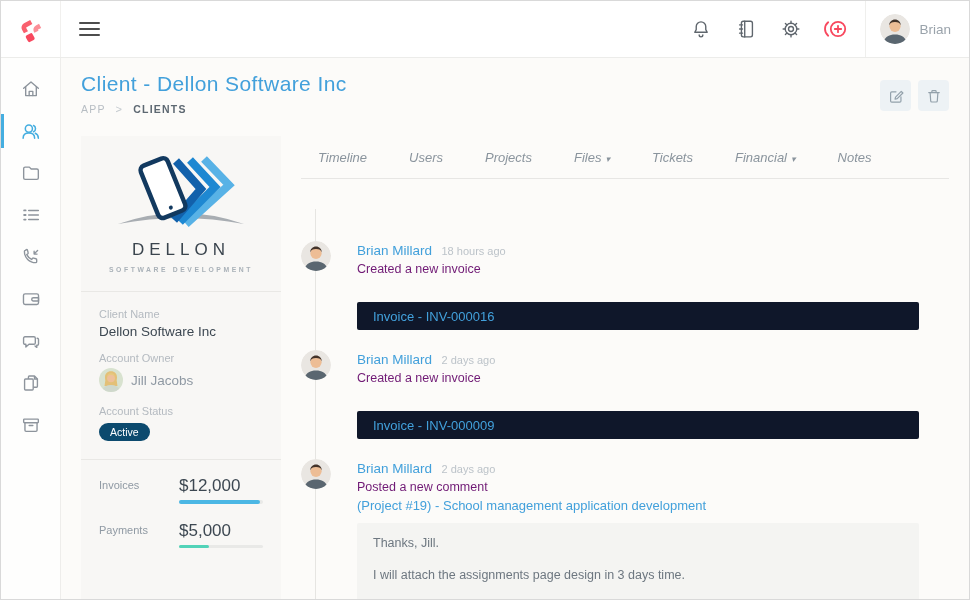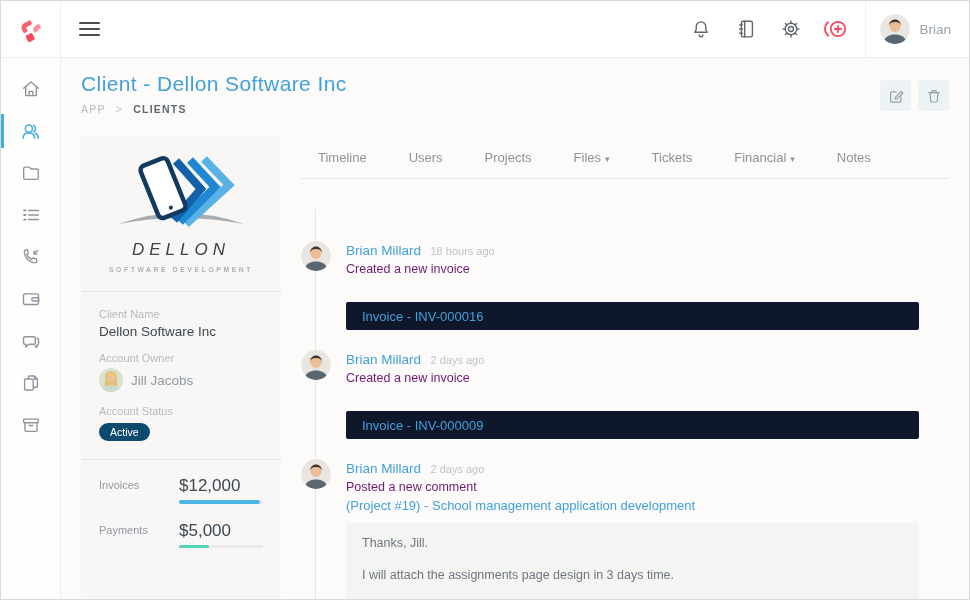--- a/index.html
+++ b/index.html
@@ -47,21 +47,21 @@
   .page-actions { display:flex; gap:7px; margin-top:8px; }
   .action-btn { width:31px; height:31px; border:none; border-radius:4px; background:#edf2f5; cursor:pointer;
                 display:flex; align-items:center; justify-content:center; }
 
   
   .columns { display:flex; padding:0 20px; gap:20px; align-items:flex-start; }
 
   
   .client-card { width:200px; background:#f8f7f5; min-height:520px; }
   .brand { text-align:center; padding:16px 10px 18px; }
-  .brand-name { font-size:17px; letter-spacing:5px; color:#3b454e; font-weight:500; margin-top:2px;font-style:italic; }
+  .brand-name { font-size:17px; letter-spacing:5px; color:#3b454e; font-weight:500; margin-top:2px; }
   .brand-tag { font-size:6.8px; letter-spacing:2.6px; color:#a9b1b8; margin-top:6px; font-weight:bold; }
   .divider { border:none; border-top:1px solid #e9e8e5; }
   .fields { padding:16px 18px 12px; }
   .field { margin-bottom:13px; }
   .f-label { font-size:11px; color:#b4bac0; margin-bottom:4px; }
   .f-value { font-size:13.5px; color:#3d4852; }
   .owner-row { display:flex; align-items:center; gap:8px; margin-top:3px; }
   .owner-name { font-size:13.5px; color:#8f99a3; }
   .badge { display:inline-block; color:#fff; font-size:10.5px; padding:3px 11px; border-radius:10px; margin-top:2px; }
 
@@ -69,26 +69,26 @@
   .stat-row { display:flex; justify-content:space-between; margin-bottom:17px; }
   .stat-label { font-size:11px; color:#8f99a3; width:72px; line-height:17px; padding-top:1px; }
   .stat-val-wrap { width:84px; }
   .stat-value { font-size:17px; color:#3d4852; margin-bottom:4px; }
   .bar-track { width:84px; height:3.5px; background:#e9e9e7; border-radius:2px; }
   .bar-fill { display:block; height:100%; border-radius:2px; }
 
   
   .feed-col { flex:1; }
   .tabs { display:flex; align-items:center; height:43px; border-bottom:1px solid #e7e6e4; padding-left:17px; }
-  .tab { font-size:13px; color:#8a949d; margin-right:42px; cursor:pointer; white-space:nowrap; }
+  .tab { font-size:13px; color:#8a949d; margin-right:42px; cursor:pointer; white-space:nowrap;font-style:italic; }
   .tab .caret { font-size:9px; margin-left:4px; color:#8a949d; }
 
   .timeline { position:relative; padding-top:62px; }
   .tl-line { position:absolute; left:14px; top:30px; bottom:-40px; width:1px; background:#e6e5e2; }
-  .entry { position:relative; display:flex; gap:15px; margin-bottom:20px; }
+  .entry { position:relative; display:flex; gap:26px; margin-bottom:20px; }
   .entry-body { flex:1; padding-right:30px; }
   .entry-head { line-height:17px; }
   .who { font-size:13.5px; color:#42a0db; cursor:pointer; text-decoration:none; }
   .when { font-size:11px; color:#bcc3c9; margin-left:5px; }
   .action-line { font-size:12.5px; color:#701a75; line-height:18px; }
   .proj-link { display:block; font-size:13px; color:#42a0db; line-height:19px; cursor:pointer; text-decoration:none; }
   .ref-box { margin-top:24px; background:#0f172a; padding:5px 16px; border-radius:2px; cursor:pointer; }
   .ref-link { font-size:13px; color:#42a0db; line-height:17px; text-decoration:none; }
   .comment-box { margin-top:8px; background:#f4f4f2; padding:12px 16px 22px; border-radius:2px; }
   .comment-box p { font-size:12.5px; color:#6d7780; margin-bottom:16px; line-height:16px; }

